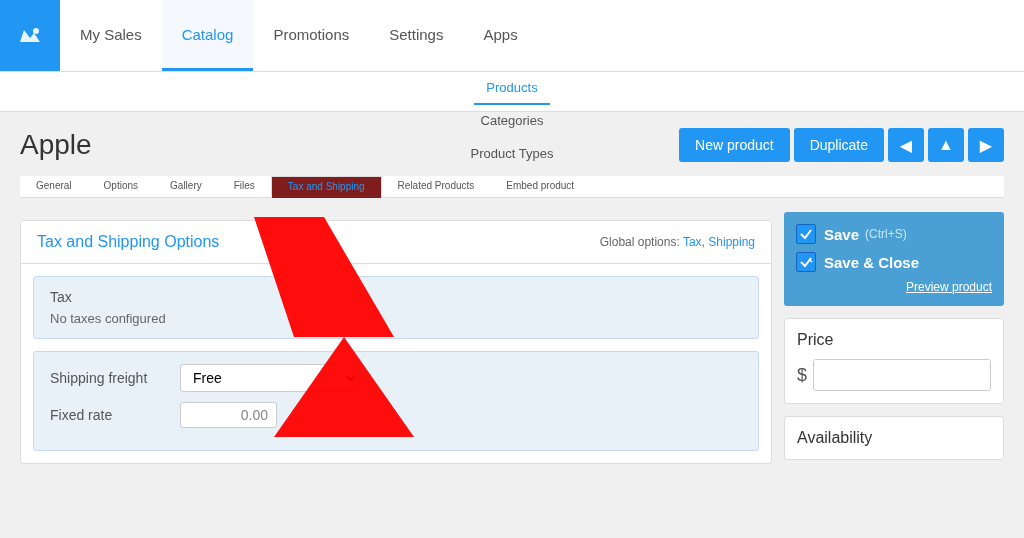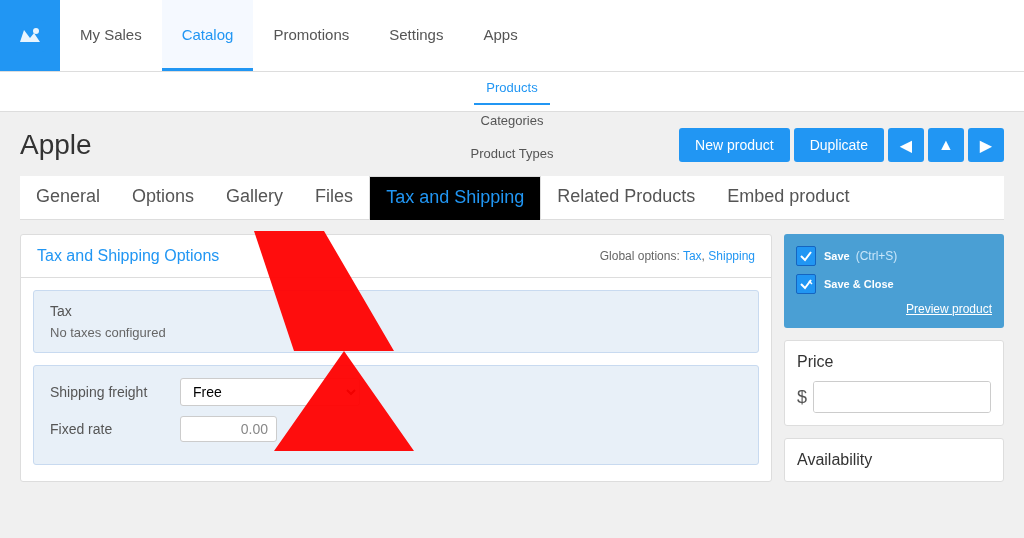--- a/index.html
+++ b/index.html
@@ -112,51 +112,52 @@
 
     
     .product-tabs {
       background: #fff;
       border-bottom: 1px solid #ddd;
       display: flex;
       align-items: stretch;
       margin-bottom: 0;
     }
     .product-tab {
-      padding: 10px 16px;
-      cursor: pointer;
-      font-size: 18px;
+      padding: 4px 16px;
+      cursor: pointer;
+      font-size: 10px;
       color: #555;
       border-bottom: 2px solid transparent;
     }
     .product-tab.active {
       color: #2196f3;
       border-bottom: 2px solid #2196f3;
       border-top: 1px solid #ddd;
       border-left: 1px solid #ddd;
       border-right: 1px solid #ddd;
       border-bottom: none;
       margin-bottom: -1px;
-      background: #000000;
+      background: #7f1d1d;
     }
 
     
     .content-area {
       display: flex;
       gap: 12px;
       background: #f0f0f0;
       padding-top: 14px;
     }
 
     
     .left-panel {
       flex: 1;
       background: #fff;
       border: 1px solid #ddd;
       border-radius: 3px;
+      margin-top: 8px;
     }
     .left-panel-header {
       display: flex;
       justify-content: space-between;
       align-items: center;
       padding: 12px 16px;
       border-bottom: 1px solid #ddd;
     }
     .panel-title {
       font-size: 16px;
@@ -246,21 +247,21 @@
       background: #2196f3;
       border: 1px solid #1565c0;
       border-radius: 2px;
       display: flex;
       align-items: center;
       justify-content: center;
       margin-right: 8px;
       flex-shrink: 0;
     }
     .save-checkbox svg { width: 14px; height: 14px; }
-    .save-label { color: #fff; font-size: 11px; font-weight: bold; }
+    .save-label { color: #fff; font-size: 15px; font-weight: bold; }
     .save-shortcut { color: #c8e6fa; font-size: 12px; margin-left: 6px; }
     .preview-link {
       text-align: right;
       font-size: 12px;
     }
     .preview-link a {
       color: #fff;
       text-decoration: underline;
     }
 

